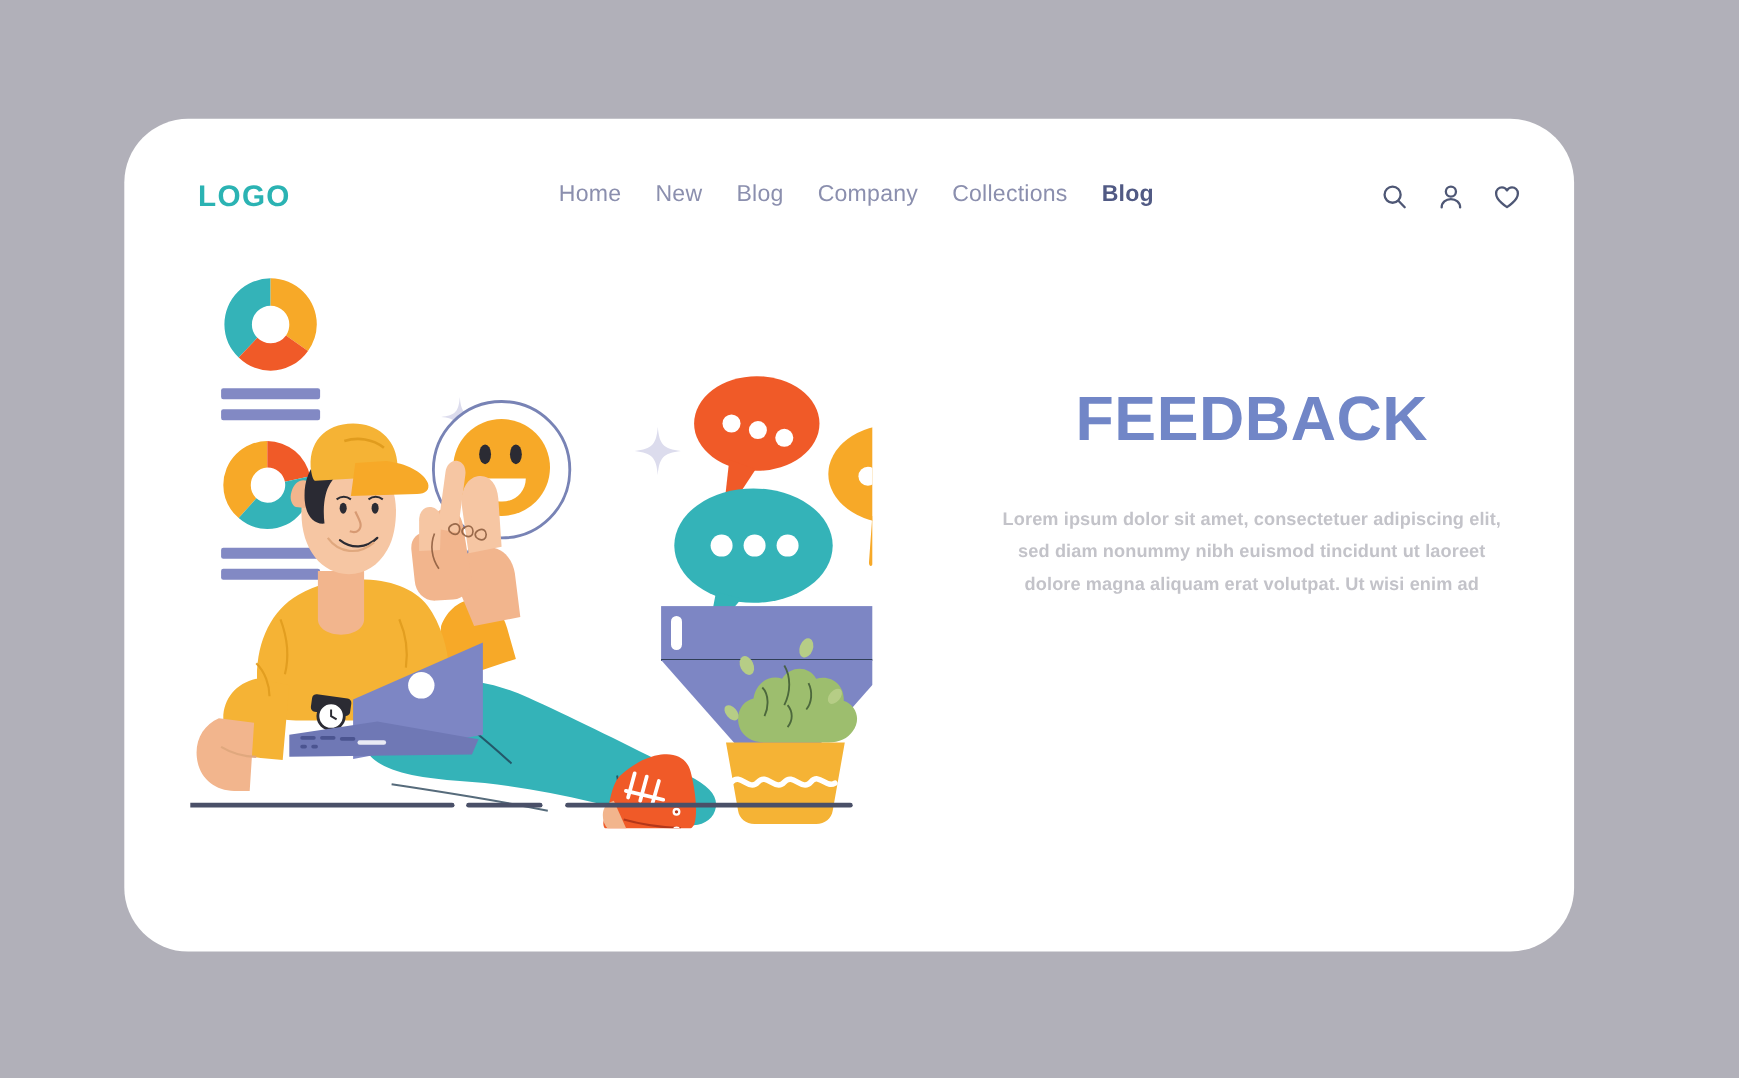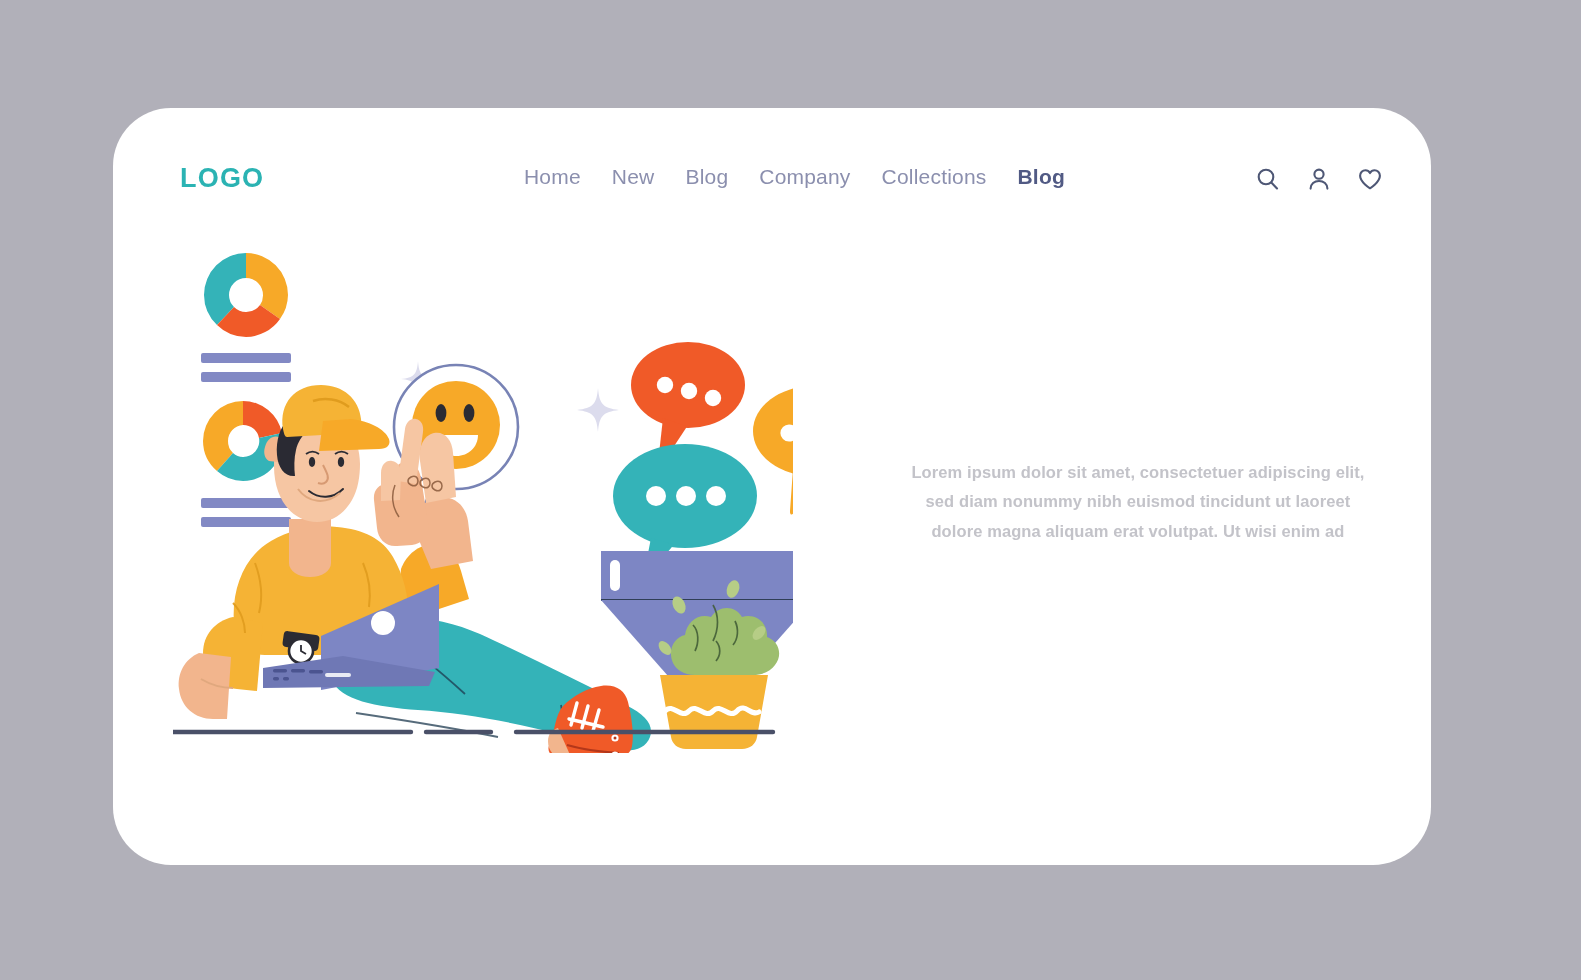--- a/index.html
+++ b/index.html
@@ -47,21 +47,20 @@
     font-family: "Liberation Sans", sans-serif;
   }
 
   .nav {
     position: absolute;
     left: 395px;
     top: 57px;
     display: flex;
     align-items: center;
     gap: 31px;
-    margin-left: 16px;
   }
 
   .nav-item {
     font-size: 21px;
     color: #8b8fae;
     letter-spacing: 0.2px;
     cursor: pointer;
     white-space: nowrap;
   }
 
@@ -366,18 +365,18 @@
       <g stroke="#4a5068" stroke-width="4.4" stroke-linecap="round">
         <line x1="0" y1="499" x2="238" y2="499"></line>
         <line x1="253" y1="499" x2="318" y2="499"></line>
         <line x1="343" y1="499" x2="600" y2="499"></line>
       </g>
     </svg>
   </div>
 
   <div class="content">
     <h1 class="headline">
-      <br>
+      <span>FEEDBACK</span><br>
     </h1>
     <p class="body-text">Lorem ipsum dolor sit amet, consectetuer adipiscing elit, sed diam nonummy nibh euismod tincidunt ut laoreet dolore magna aliquam erat volutpat. Ut wisi enim ad</p>
   </div>
 
 </div>
 
 </body></html>

